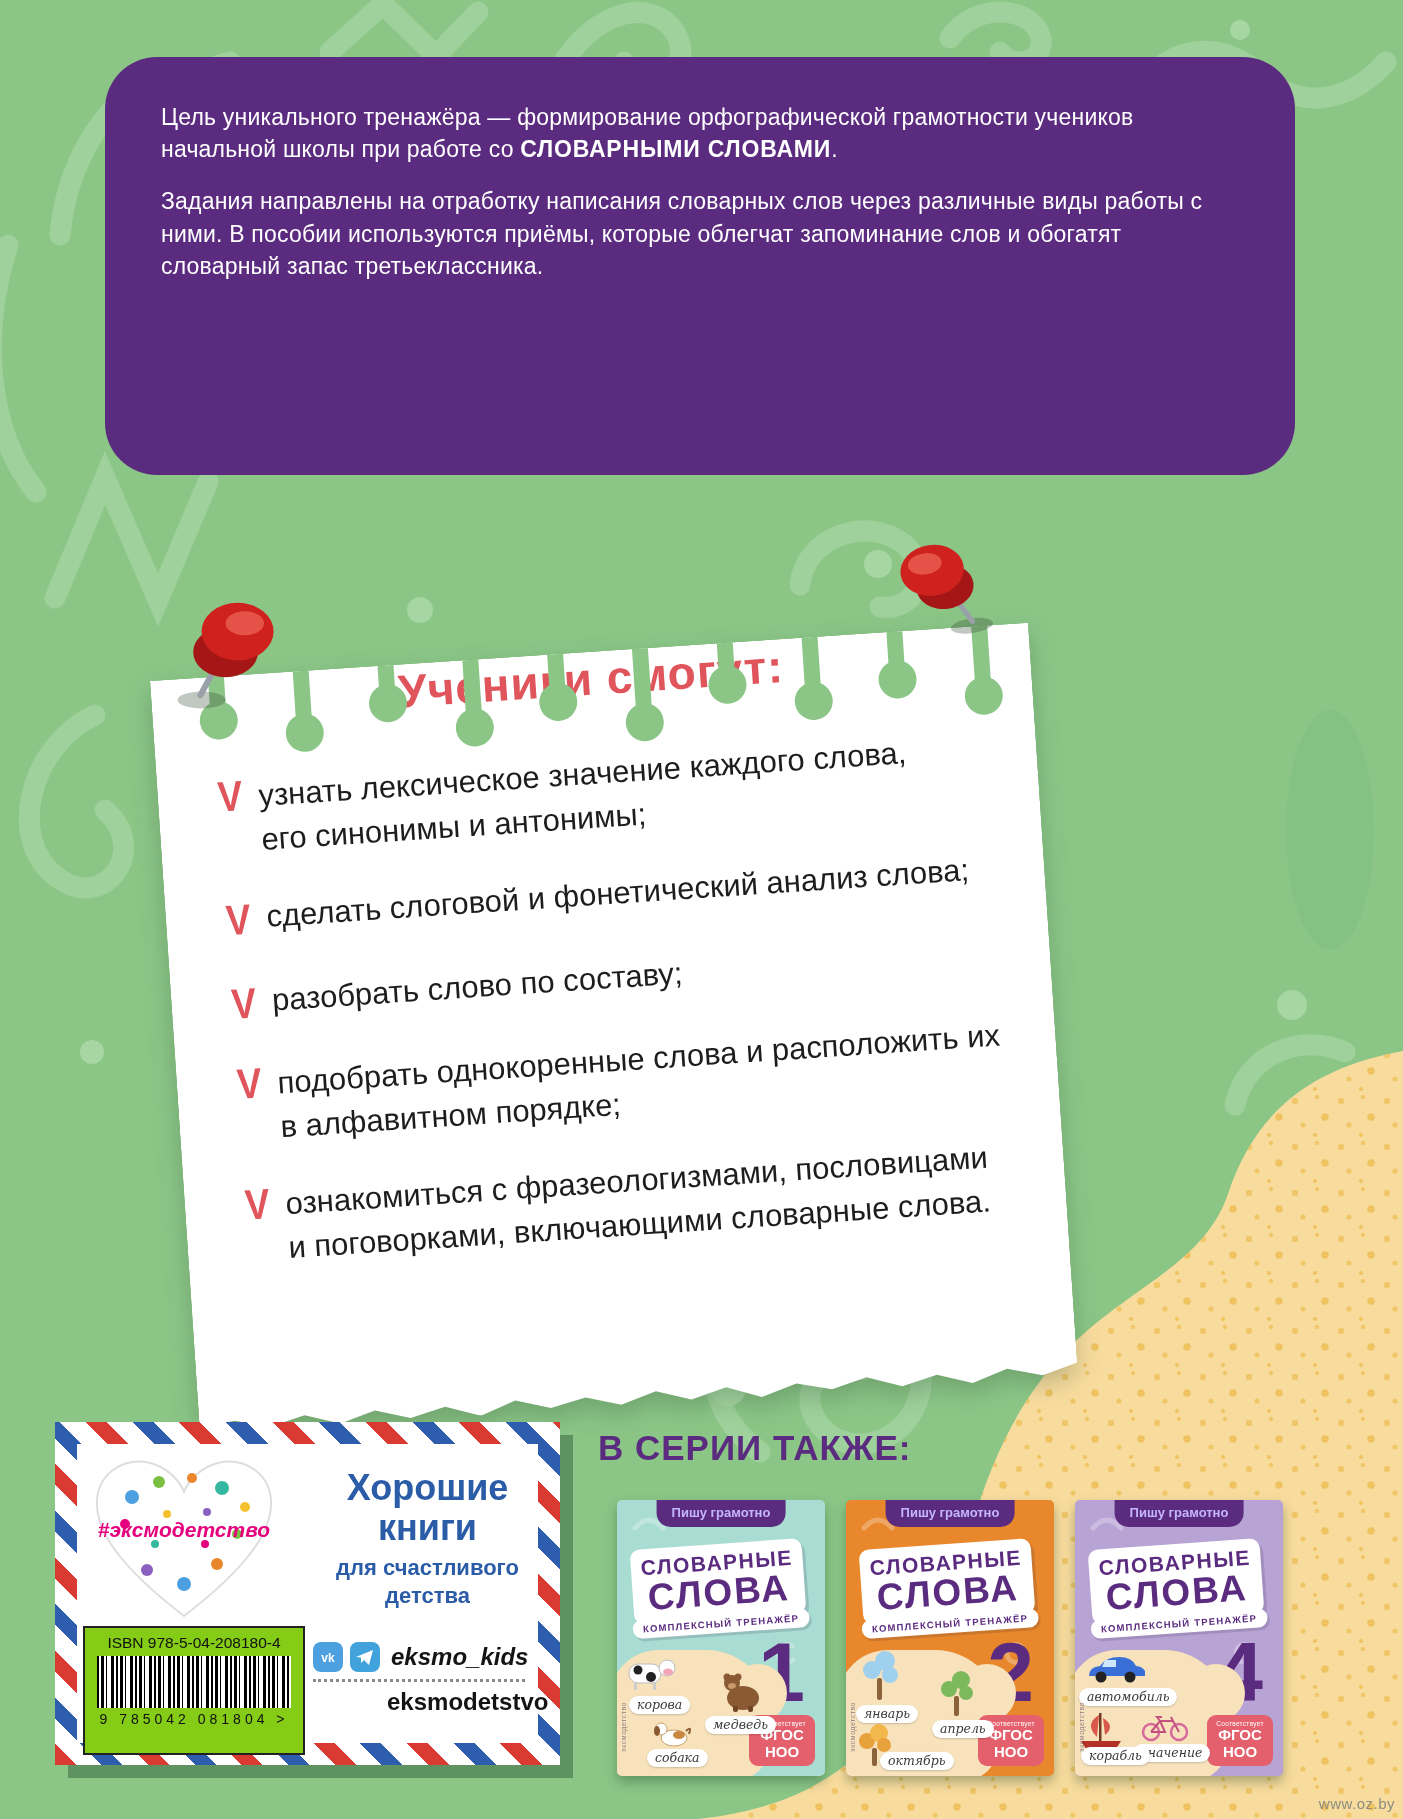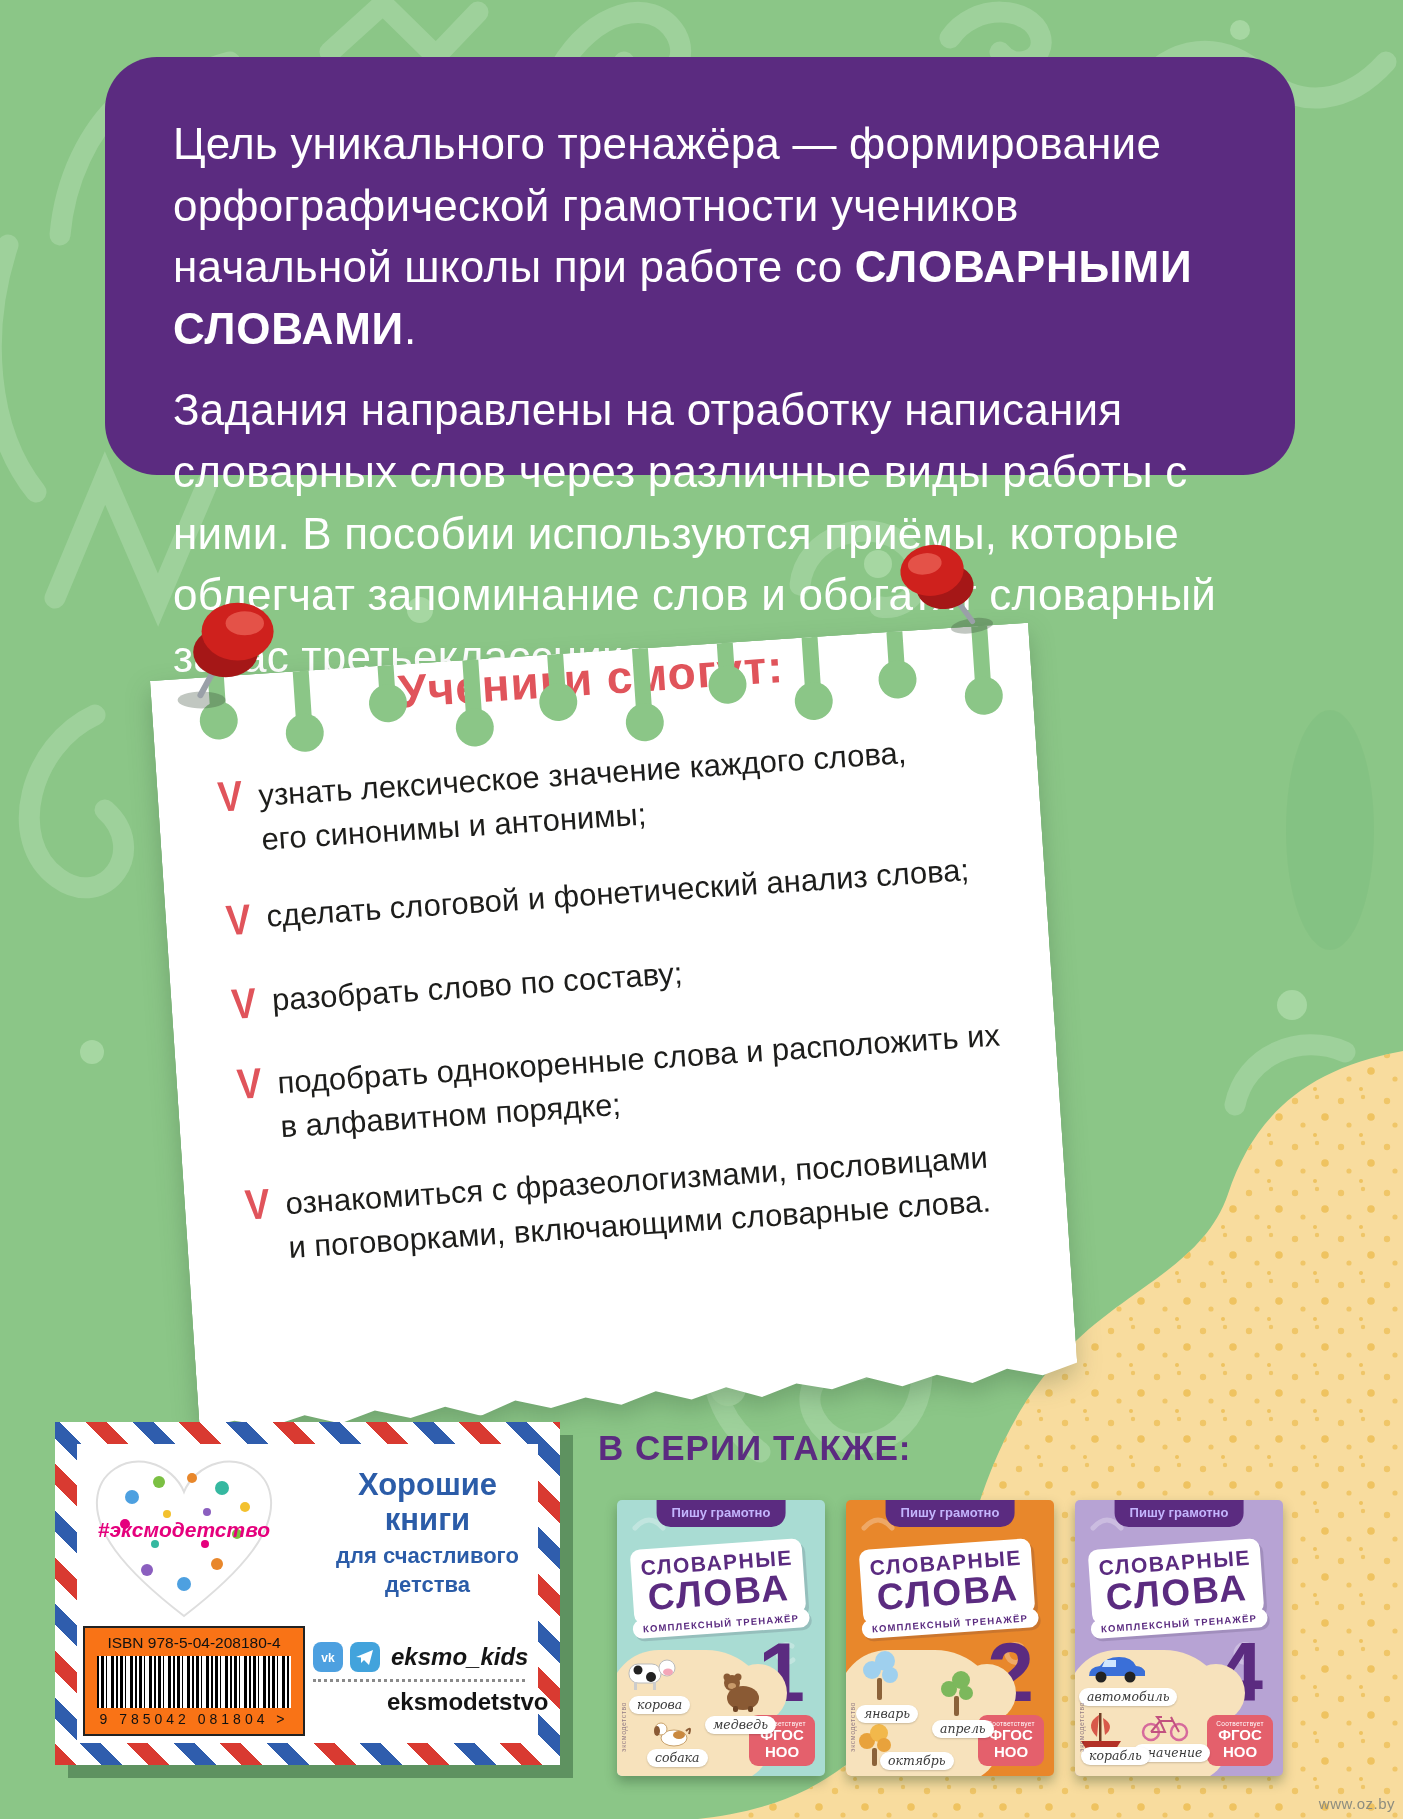--- a/index.html
+++ b/index.html
@@ -5,21 +5,21 @@
   html,body{margin:0;padding:0;}
   body{width:1403px;height:1819px;font-family:"Liberation Sans",sans-serif;}
   .page{position:relative;width:1403px;height:1819px;background:#8bc687;overflow:hidden;}
 
   
   .doodles{position:absolute;left:0;top:0;}
 
   
   .intro-box{position:absolute;left:105px;top:57px;width:1190px;height:418px;background:#5b2b80;
     border-radius:52px;color:#fff;padding:44px 56px;box-sizing:border-box;}
-  .intro-box p{margin:12px;font-size:44px;line-height:1.4;letter-spacing:.2px;}
+  .intro-box p{margin:0;font-size:23px;line-height:1.4;letter-spacing:.2px;}
   .intro-box p + p{margin-top:20px;}
   .intro-box b{font-weight:700;letter-spacing:.8px;}
 
   
   .note-wrap{position:absolute;left:150px;top:585px;filter:drop-shadow(0 10px 12px rgba(30,60,35,.25));}
   .note-paper{position:relative;width:880px;height:755px;background:#ffffff;
     transform:rotate(-3.8deg);transform-origin:0 0;
     clip-path:polygon(0% 0%,100% 0%,100% 98.2%,96% 99.6%,92% 98.4%,88% 100%,84% 98.6%,80% 99.8%,
       76% 98.3%,72% 99.6%,68% 98.5%,64% 100%,60% 98.4%,56% 99.7%,52% 98.3%,48% 99.8%,44% 98.5%,
       40% 99.6%,36% 98.3%,32% 100%,28% 98.5%,24% 99.7%,20% 98.4%,16% 99.8%,12% 98.4%,8% 99.6%,4% 98.5%,0% 99.3%);}
@@ -40,30 +40,30 @@
   
   .sand{position:absolute;right:0;bottom:0;}
 
   
   .postcard{position:absolute;left:55px;top:1422px;width:505px;height:343px;
     background:repeating-linear-gradient(45deg,#d93a31 0 15px,#ffffff 15px 33px,#2f5dad 33px 48px,#ffffff 48px 66px);
     box-shadow:13px 13px 0 rgba(58,104,64,.55);}
   .postcard-inner{position:absolute;inset:22px;background:#fff;}
   .heart-wrap{position:absolute;left:10px;top:8px;}
   .tagline{position:absolute;left:248px;top:24px;width:205px;text-align:center;color:#2b5ca8;}
-  .tagline .t-big{font-size:31px;font-weight:800;line-height:1.12;}
+  .tagline .t-big{font-size:36px;font-weight:800;line-height:1.12;}
   .tagline .t-small{font-size:22px;font-weight:700;line-height:1.2;margin-top:2px;}
   .tagline .t-small:nth-child(3){margin-top:6px;}
   .social{position:absolute;left:236px;top:198px;width:220px;}
   .social-row{display:flex;align-items:center;gap:7px;}
   .handle{font-size:24px;font-weight:800;color:#141414;margin-left:4px;font-style:italic;}
   .social-div{border-bottom:3px dotted #8a8a8a;margin:7px 0 6px;width:212px;}
   .handle2{font-size:24px;font-weight:800;color:#141414;margin-left:74px;}
-  .barcode-box{position:absolute;left:6px;top:182px;width:222px;height:110px;border:2px solid #222;
-    background:#f97316;box-sizing:border-box;text-align:center;}
+  .barcode-box{position:absolute;left:6px;top:182px;width:222px;height:129px;border:2px solid #222;
+    background:#84cc16;box-sizing:border-box;text-align:center;}
   .isbn{font-size:15.5px;color:#111;margin-top:6px;}
   .bars{height:52px;margin:4px 12px 0;
     background:repeating-linear-gradient(90deg,#000 0 2px,#fff 2px 4px,#000 4px 7px,#fff 7px 9px,#000 9px 10px,#fff 10px 14px,#000 14px 17px,#fff 17px 19px);}
   .digits{font-size:14px;letter-spacing:4px;color:#111;margin-top:3px;}
 
   
   .series-heading{position:absolute;left:598px;top:1428px;font-size:35px;font-weight:800;color:#5b2b80;letter-spacing:1px;}
   .book{position:absolute;top:1500px;width:208px;height:276px;border-radius:5px;box-shadow:0 6px 12px rgba(30,60,35,.35);overflow:hidden;}
   .book--1{left:617px;background:#a9dcd3;}
   .book--2{left:846px;background:#e8872b;}

